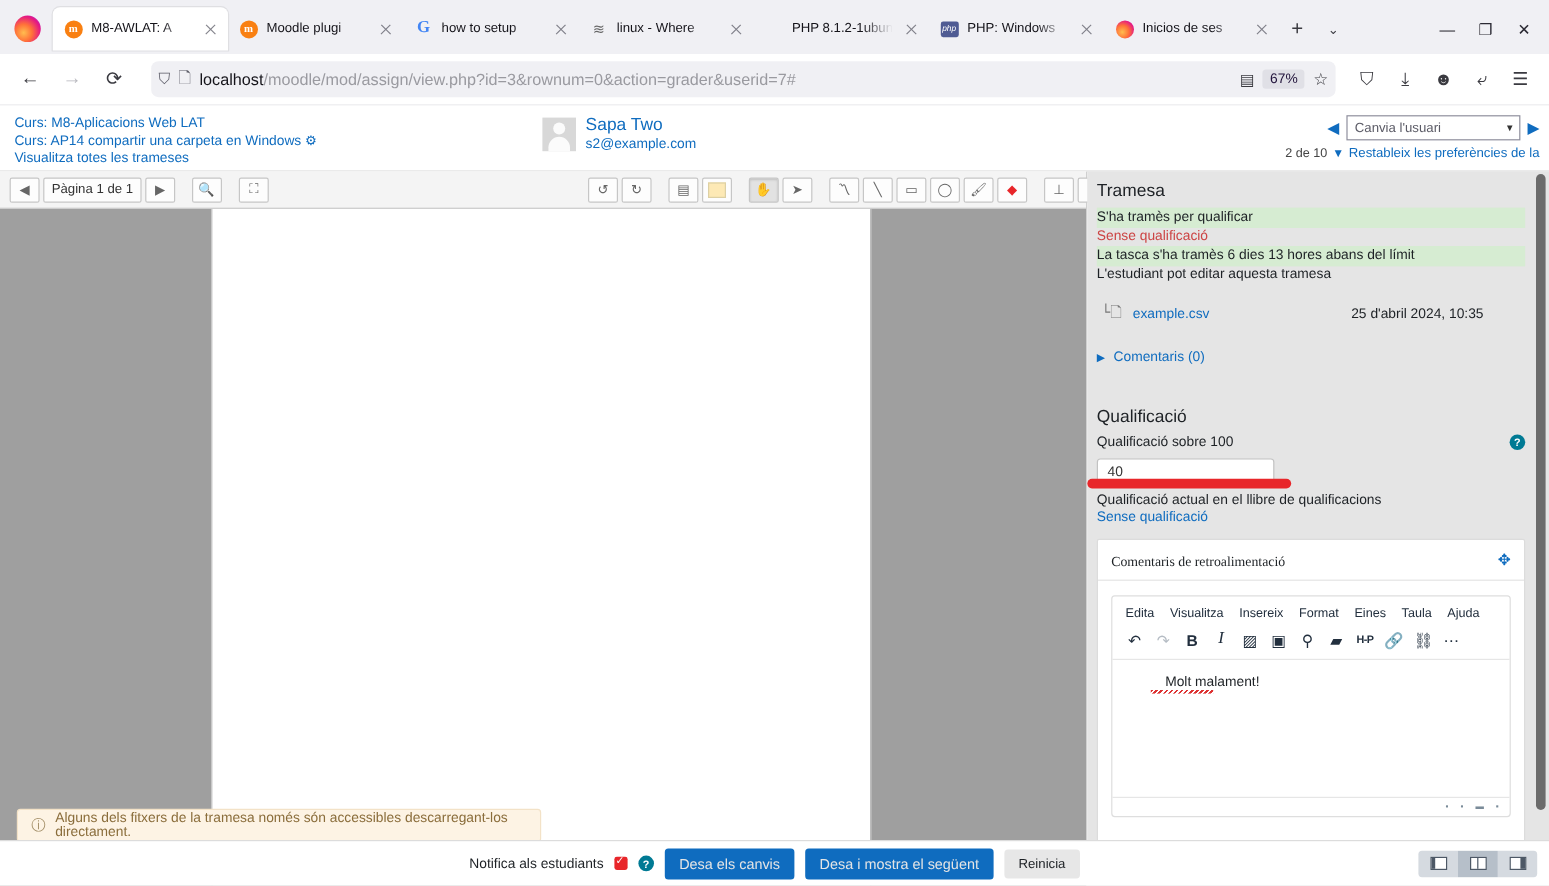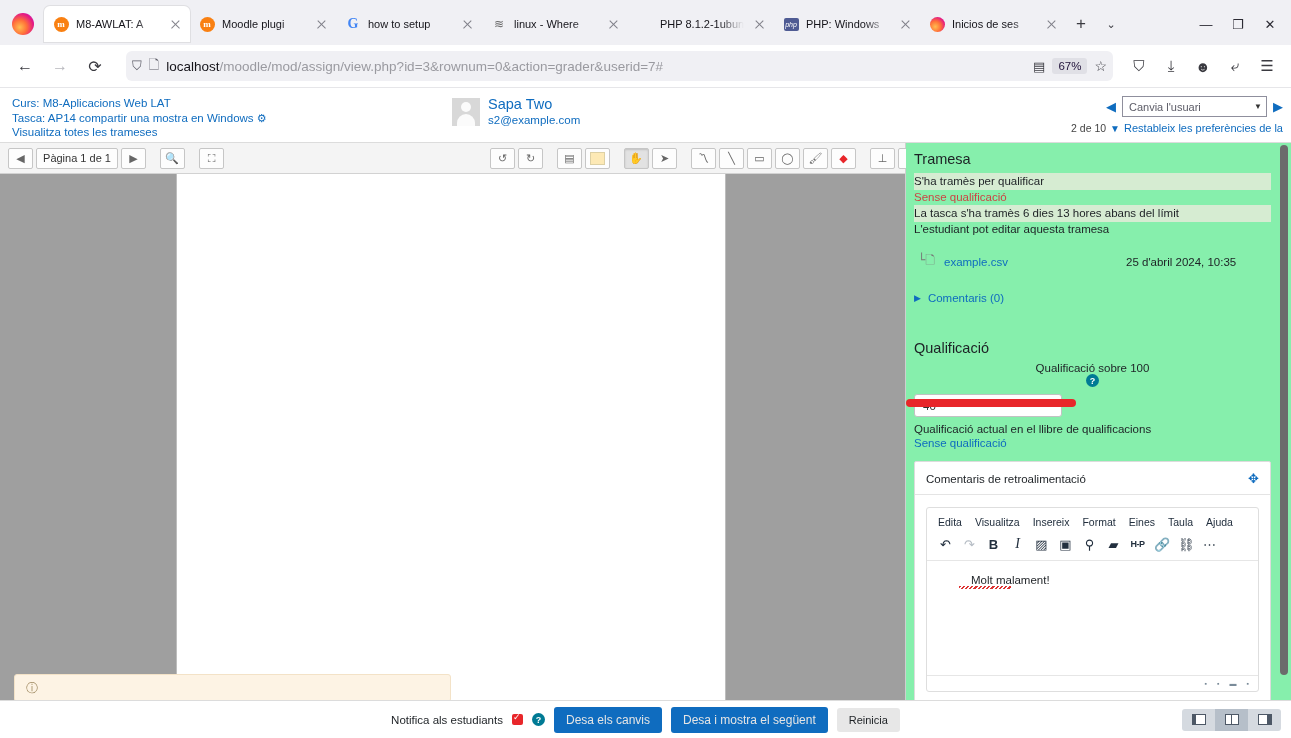--- a/index.html
+++ b/index.html
@@ -155,38 +155,38 @@
              border-left: 1px solid #bdbdbd; border-right: 1px solid #bdbdbd; }
   .infoalert {
     position: absolute; left: 14px; top: 500px; width: 437px; height: 28px;
     background: #fdf3e4; border: 1px solid #f3e2c7; border-radius: 3px;
     display: flex; align-items: center; gap: 8px; padding: 0 11px;
     font-size: 11.5px; color: #8a6d3b;
   }
   .infoalert .ii { font-size: 12px; color: #a08b63; }
 
   
-  .sidepane { flex: 1 1 auto; background: #86efac; position: relative; overflow: hidden;
+  .sidepane { flex: 1 1 auto; background: #e5e5e5; position: relative; overflow: hidden;
               padding: 8px 20px 0 8px; }
   .sect-title { font-size: 14.5px; color: #1d2125; margin: 0 0 6px 0; font-weight: 400; }
   .row-green { background: #d6ecd2; font-size: 11.5px; color: #1d2125; padding: 1px 0 1px 0; line-height: 15px; }
   .row-red   { color: #c44; font-size: 11.5px; line-height: 15px; }
   .row-plain { font-size: 11.5px; color: #1d2125; line-height: 15px; }
 
   .filerow { display: flex; align-items: center; margin: 14px 0 0 4px; font-size: 11.5px; }
   .file-ic { color: #777; font-size: 12px; width: 26px; flex: 0 0 26px; }
   .file-ic .elbow { font-family: "DejaVu Sans", sans-serif; }
   .filelink { color: #0f6cbf; text-decoration: none; flex: 1 1 auto; }
   .filedate { color: #1d2125; width: 145px; flex: 0 0 145px; }
 
   .comments { margin-top: 20px; font-size: 11.5px; color: #0f6cbf; display:flex; gap:7px; align-items:center; }
   .tri { font-size: 9px; color: #0f6cbf; }
 
   .grade-title { margin-top: 36px; }
-  .gl-row { display: flex; align-items: center; justify-content: space-between; margin-top: 3px; flex-direction: column; }
+  .gl-row { display: flex; align-items: center; justify-content: space-between; margin-top: 3px; }
   .gl { font-size: 11.5px; color: #1d2125; }
   .help-ic {
     width: 13px; height: 13px; border-radius: 50%; background: #007a94; color: #fff;
     font-size: 9px; display:flex; align-items:center; justify-content:center; font-weight: bold;
   }
   .gradeinput {
     margin-top: 7px; width: 148px; height: 23px; border: 1px solid #c2c2c2; background: #fff;
     font-size: 11.5px; color: #333; display: flex; align-items: center; padding: 0 8px;
     border-radius: 3px;
   }
@@ -195,22 +195,22 @@
 
   .redmark1 {
     position: absolute; left: 0px; top: 256px; width: 170px; height: 8px;
     background: #e8262a; border-radius: 4px;
   }
 
   .fbbox {
     margin-top: 12px; border: 1px solid #dcdcdc; background: #fff; border-radius: 2px;
     height: 262px; position: relative;
   }
-  .fbhead { display: flex; align-items: center; justify-content: space-between;
-            padding: 9px 11px 8px 11px; border-bottom: 1px solid #e4e4e4; }
+  .fbhead { display: flex; align-items: flex-end; justify-content: space-between;
+            padding: 9px 11px 8px 11px; border-bottom: 1px solid #e4e4e4; font-family: Liberation Serif, serif; }
   .fbhead .t { font-size: 11.5px; color: #1d2125; }
   .expand-ic { color: #0f6cbf; font-size: 13px; }
 
   .tinybox { margin: 12px 11px 0 11px; border: 1px solid #dedede; border-radius: 3px;
              height: 185px; display: flex; flex-direction: column; }
   .menubar { display: flex; gap: 13px; padding: 8px 11px 3px 11px; }
   .menubar span { font-size: 10.5px; color: #222f3e; }
   .iconbar { display: flex; align-items: center; gap: 9px; padding: 5px 11px 8px 11px;
              border-bottom: 1px solid #e6e6e6; }
   .ib { font-size: 13px; color: #222f3e; width: 15px; text-align: center; }
@@ -337,21 +337,21 @@
       <div class="tb">⤶</div>
       <div class="tb">☰</div>
     </div>
   </div>
 
   <div class="page">
 
     <div class="pagehead">
       <div class="ph-left">
         <a>Curs: M8-Aplicacions Web LAT</a>
-        <a><span>Tasca: AP14 compartir una mostra en Windows</span> <span class="gear-ic">⚙</span></a>
+        <a><span>Curs: AP14 compartir una carpeta en Windows</span> <span class="gear-ic">⚙</span></a>
         <a>Visualitza totes les trameses</a>
       </div>
 
       <div class="ph-mid">
         <div class="avatar"></div>
         <div>
           <div class="stu-name">Sapa Two</div>
           <div class="stu-mail">s2@example.com</div>
         </div>
       </div>
@@ -414,20 +414,21 @@
             <div class="tb-btn">
                 <span style="color:#c33">✕</span>
               </div>
           </div>
         </div>
 
         <div class="pdfviewer">
           <div class="pdfpage"></div>
           <div class="infoalert">
             <span class="ii">ⓘ</span>
+            <span>Alguns dels fitxers de la tramesa només són accessibles descarregant-los directament.</span>
           </div>
         </div>
       </div>
 
       <div class="sidepane">
 
         <h2 class="sect-title">Tramesa</h2>
         <div class="row-green">S'ha tramès per qualificar</div>
         <div class="row-red">Sense qualificació</div>
         <div class="row-green">La tasca s'ha tramès 6 dies 13 hores abans del límit</div>

